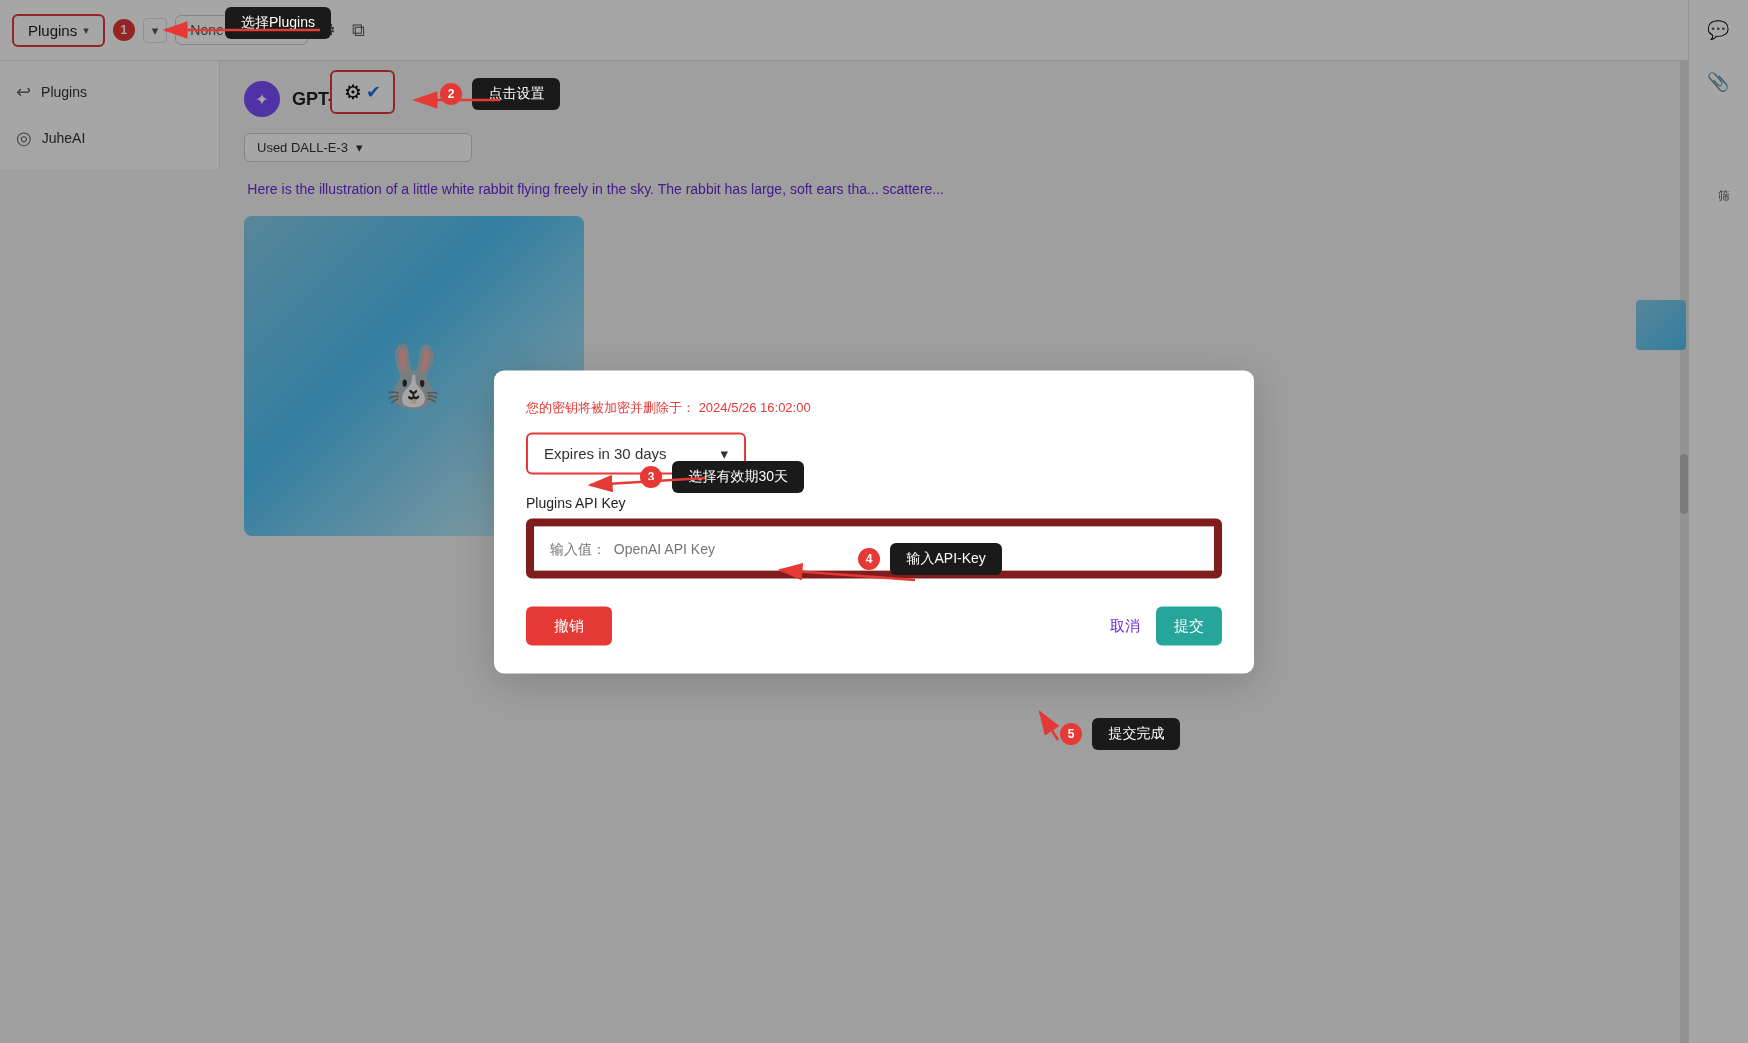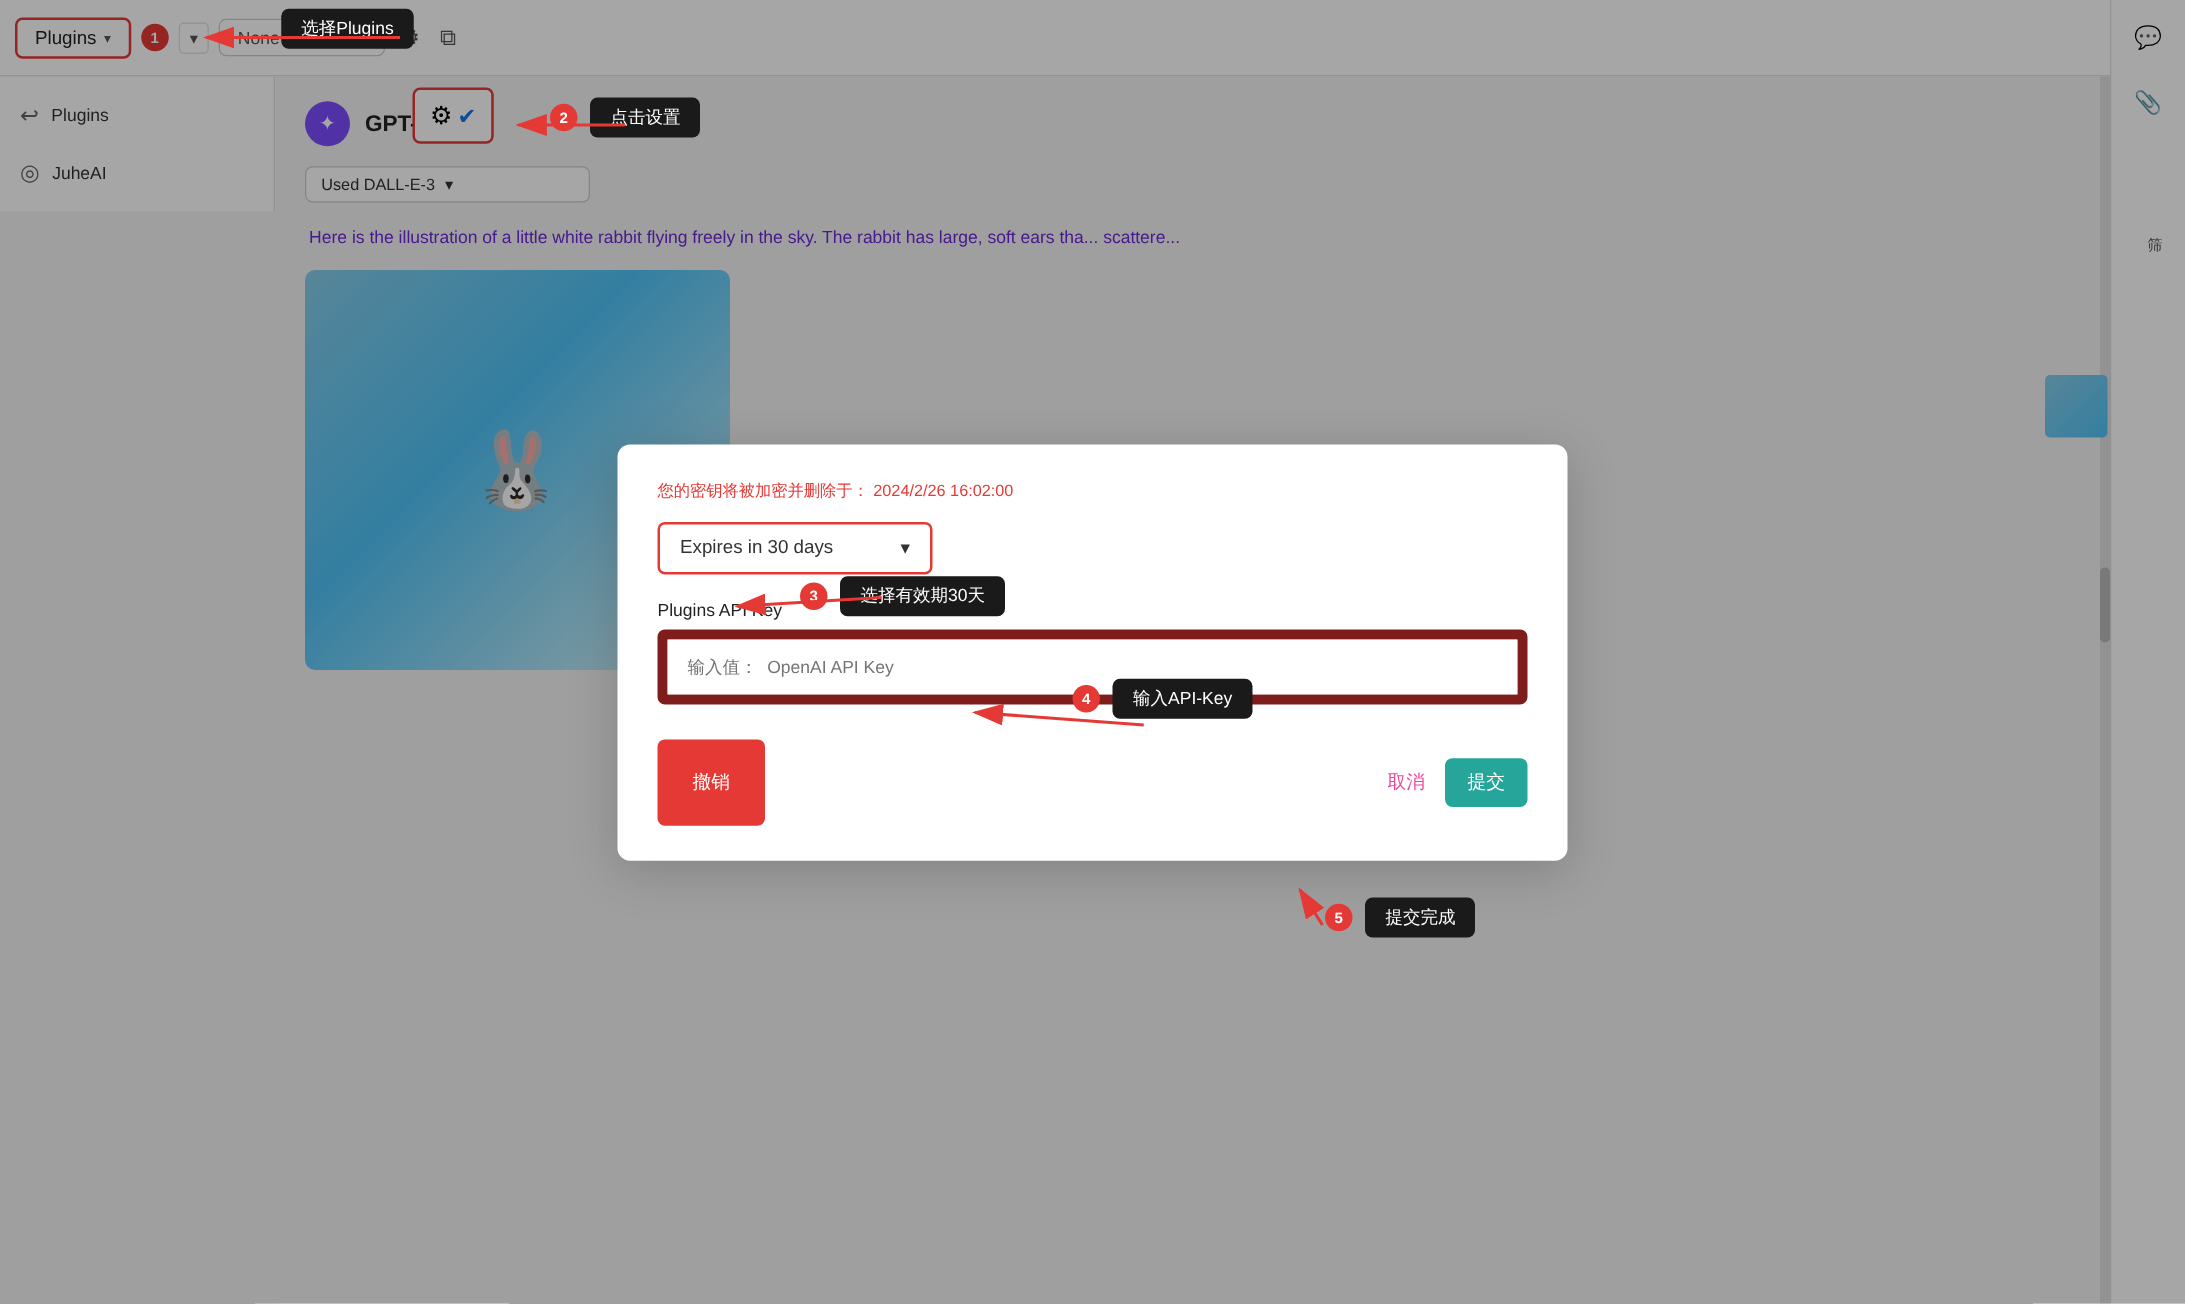--- a/index.html
+++ b/index.html
@@ -342,37 +342,37 @@
       align-items: center;
       justify-content: space-between;
       margin-top: 28px;
     }
 
     .btn-revoke {
       background: #e53935;
       color: #fff;
       border: none;
       border-radius: 6px;
-      padding: 25px 28px;
+      padding: 10px 28px;
       font-size: 15px;
       cursor: pointer;
       font-weight: 500;
     }
 
     .modal-footer-right {
       display: flex;
       align-items: center;
       gap: 16px;
     }
 
     .btn-cancel {
       background: none;
       border: none;
       font-size: 15px;
-      color: #ec4899;
+      color: #6d28d9;
       cursor: pointer;
     }
 
     .btn-submit {
       background: #26a69a;
       color: #fff;
       border: none;
       border-radius: 6px;
       padding: 10px 18px;
       font-size: 15px;
@@ -591,21 +591,21 @@
 <div class="thumbnail-box"></div>
 
 <div class="n-label">N</div>
 
 <div class="overlay"></div>
 
 <div class="modal">
 
   <div class="modal-warning">
     <span>您的密钥将被加密并删除于：</span>
-    <span class="date">2024/2/26 16:02:00</span>
+    <span class="date">2024/5/26 16:02:00</span>
   </div>
 
   <div class="expires-select-wrap">
     <div class="expires-select">
       <span>Expires in 30 days</span>
       <span>▾</span>
     </div>
   </div>
 
   <div class="api-key-label">Plugins API Key</div>

